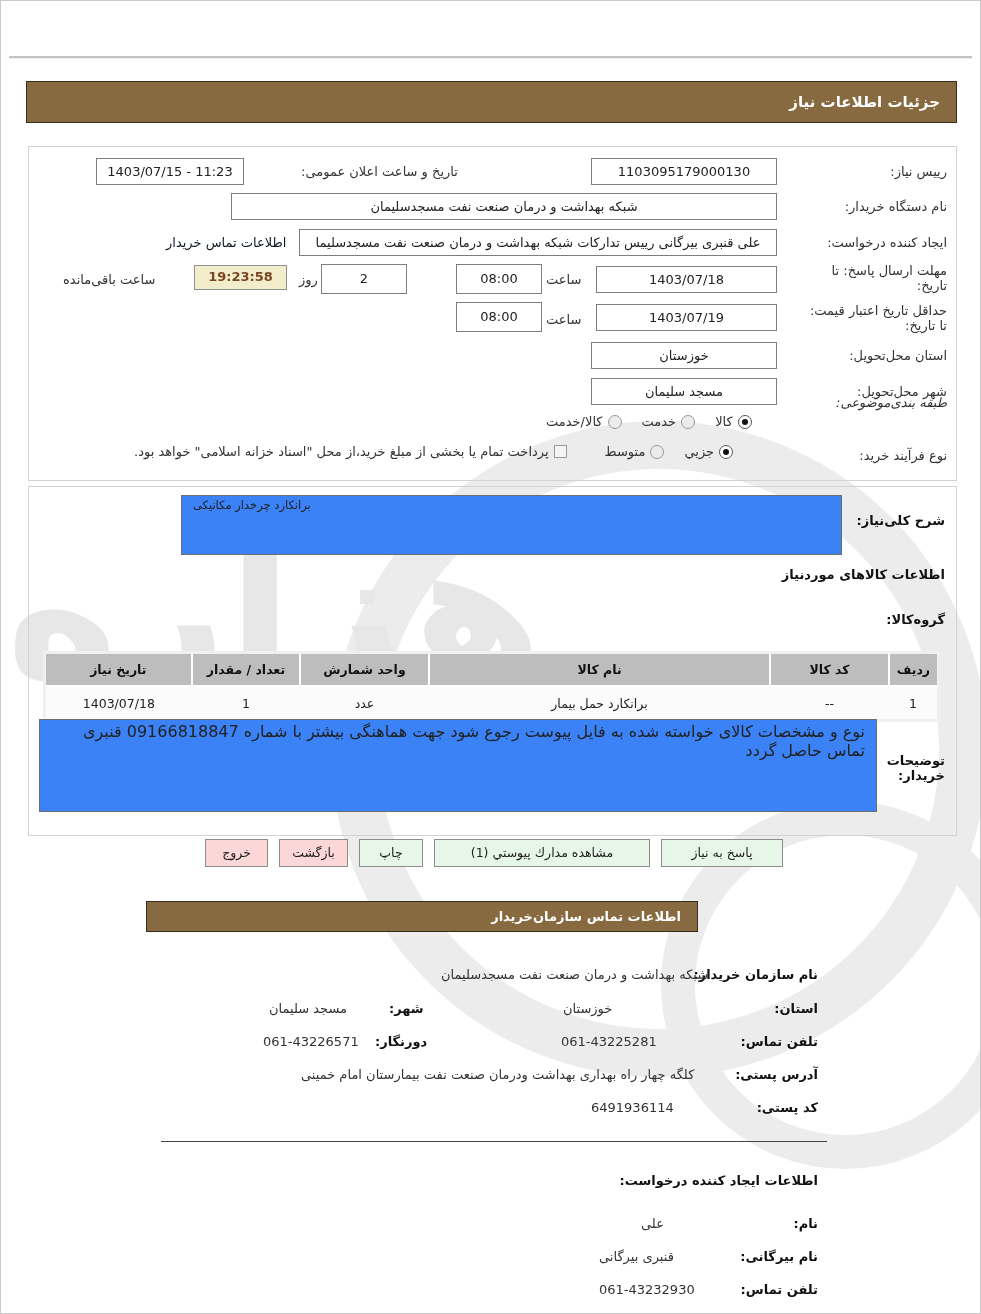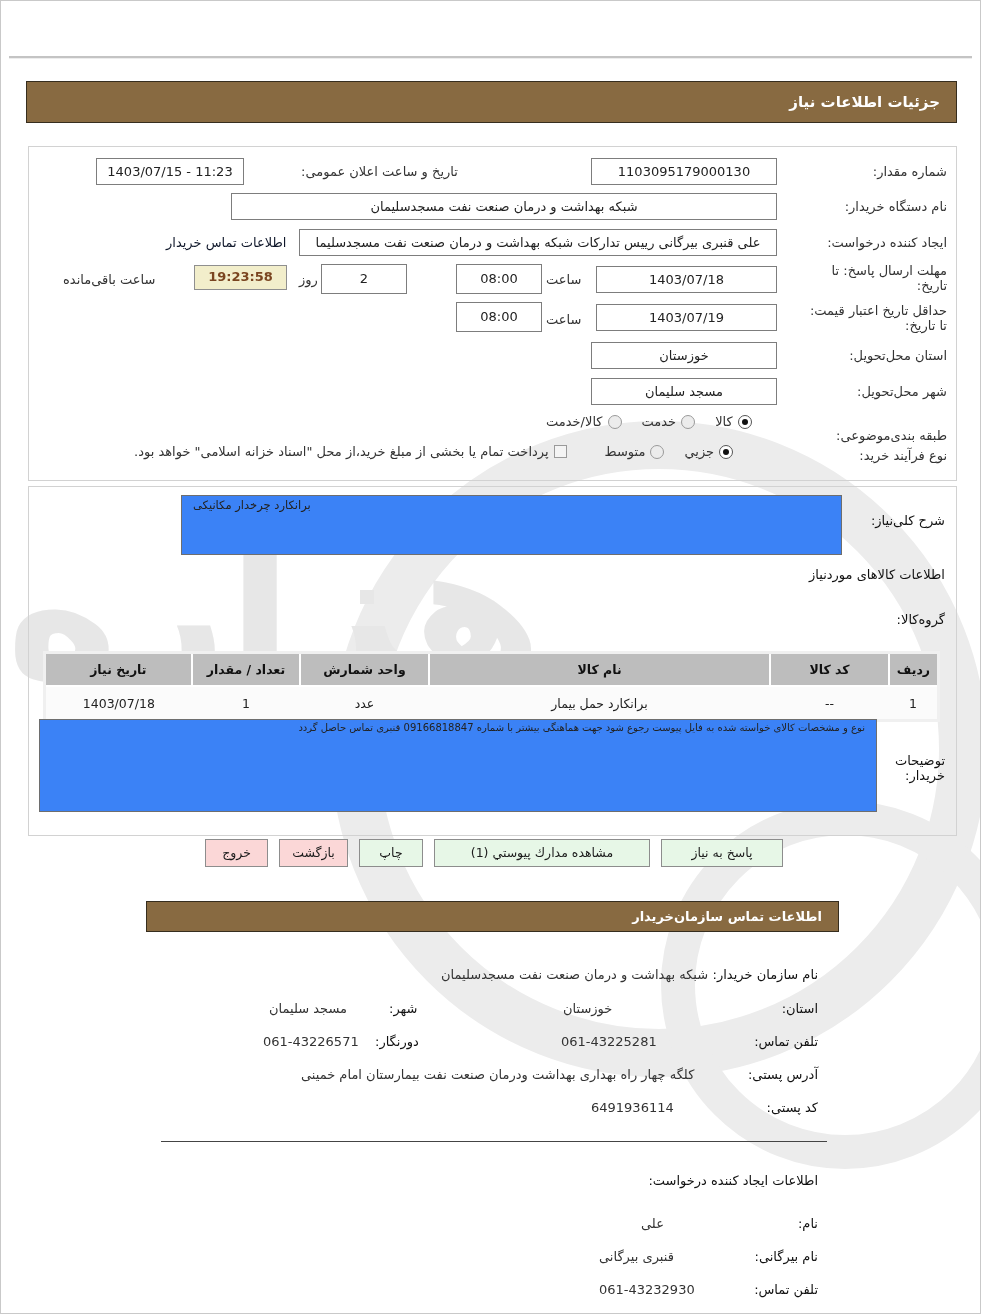--- a/index.html
+++ b/index.html
@@ -17,21 +17,21 @@
     border-top:2px solid #c4c4c4;border-bottom:1px solid #ededed;z-index:1;}
   
   .bar{position:absolute;background:#886a41;border:1px solid #362d1e;
     color:#fff;font-size:15px;font-weight:bold;z-index:2;
     display:flex;align-items:center;padding-right:16px;box-sizing:border-box;}
   
   .gbox{position:absolute;border:1px solid #d2d2d2;z-index:1;background:transparent;}
   
   .lbl{position:absolute;font-size:13px;color:#333;white-space:nowrap;z-index:2;}
   .lbl.wrap{white-space:normal;text-align:right;}
-  .lbl.b{font-weight:normal;color:#111;}
+  .lbl.b{font-weight:bold;color:#111;}
   
   .inp{position:absolute;box-sizing:border-box;border:1px solid #7d7d7d;background:#fff;
     text-align:center;font-size:13px;color:#222;z-index:3;height:27px;line-height:25px;
     overflow:hidden;white-space:nowrap;}
   .ltr{direction:ltr;unicode-bidi:embed;}
   .link{position:absolute;color:#0f172a;font-size:13px;white-space:nowrap;z-index:4;cursor:pointer;}
   .cntbox{position:absolute;box-sizing:border-box;border:1px solid #8f8f8f;background:#f2eecb;
     color:#7a4520;font-weight:bold;text-align:center;font-size:13px;z-index:3;height:25px;line-height:22px;}
   
   .optrow{position:absolute;display:flex;align-items:center;gap:20px;z-index:2;}
@@ -71,21 +71,21 @@
   <div class="wm wm-text" style="left:5px;top:460px;font-size:190px;letter-spacing:18px;">هزاره</div>
 
   <div class="toprule"></div>
 
   <div class="bar" style="left:25px;top:80px;width:931px;height:42px;">
     <span>جزئیات اطلاعات نیاز</span>
   </div>
 
   <div class="gbox" style="left:27px;top:145px;width:927px;height:333px;"></div>
 
-  <div class="lbl" style="right:33px;top:163px;">شماره مقدار:</div>
+  <div class="lbl" style="right:33px;top:163px;">رییس نیاز:</div>
   <div class="inp ltr" style="left:590px;top:157px;width:186px;">1103095179000130</div>
   <div class="lbl" style="left:300px;top:163px;">تاریخ و ساعت اعلان عمومی:</div>
   <div class="inp ltr" style="left:95px;top:157px;width:148px;">1403/07/15 - 11:23</div>
 
   <div class="lbl" style="right:33px;top:198px;">نام دستگاه خریدار:</div>
   <div class="inp" style="left:230px;top:192px;width:546px;">شبکه بهداشت و درمان صنعت نفت مسجدسلیمان</div>
 
   <div class="lbl" style="right:33px;top:234px;">ایجاد کننده درخواست:</div>
   <div class="inp" style="left:298px;top:228px;width:478px;">علی قنبری بیرگانی رییس تدارکات شبکه بهداشت و درمان صنعت نفت مسجدسلیما</div>
   <div class="link" style="left:165px;top:234px;">اطلاعات تماس خریدار</div>
@@ -103,21 +103,21 @@
   <div class="inp ltr" style="left:595px;top:303px;width:181px;">1403/07/19</div>
   <div class="lbl" style="left:545px;top:311px;">ساعت</div>
   <div class="inp ltr" style="left:455px;top:301px;width:86px;height:30px;line-height:28px;">08:00</div>
 
   <div class="lbl" style="right:33px;top:347px;">استان محل‌تحویل:</div>
   <div class="inp" style="left:590px;top:341px;width:186px;">خوزستان</div>
 
   <div class="lbl" style="right:33px;top:383px;">شهر محل‌تحویل:</div>
   <div class="inp" style="left:590px;top:377px;width:186px;">مسجد سلیمان</div>
 
-  <div class="lbl" style="right:33px;top:427px;">طبقه بندی‌موضوعی:</div>
+  <div class="lbl" style="right:33px;top:394px;font-style:italic;">طبقه بندی‌موضوعی:</div>
   <div class="optrow" style="left:545px;top:413px;">
     <span class="opt">
       <span class="radio sel"></span>
       <span>کالا</span>
     </span>
     <span class="opt">
       <span class="radio"></span>
       <span>خدمت</span>
     </span>
     <span class="opt">
@@ -178,31 +178,31 @@
           <td>برانکارد حمل بیمار</td>
           <td>عدد</td>
           <td>1</td>
           <td class="ltr">1403/07/18</td>
         </tr>
       </tbody>
     </table>
   </div>
 
   <div class="lbl b wrap" style="right:35px;top:752px;width:78px;">توضیحات خریدار:</div>
-  <div class="tarea" style="left:38px;top:718px;width:838px;height:93px;font-size:10px;">نوع و مشخصات  کالای خواسته شده به فایل پیوست رجوع شود جهت هماهنگی بیشتر با شماره 09166818847 قنبری تماس حاصل گردد</div>
+  <div class="tarea" style="left:38px;top:718px;width:838px;height:93px;font-size:16px;">نوع و مشخصات  کالای خواسته شده به فایل پیوست رجوع شود جهت هماهنگی بیشتر با شماره 09166818847 قنبری تماس حاصل گردد</div>
 
   <div class="btnrow" style="left:200px;top:838px;width:582px;">
     <button class="btn green" style="min-width:122px;">پاسخ به نیاز</button>
     <button class="btn green" style="min-width:216px;">مشاهده مدارك پیوستي (1)</button>
     <button class="btn green" style="min-width:64px;">چاپ</button>
     <button class="btn pink" style="min-width:69px;">بازگشت</button>
     <button class="btn pink" style="min-width:63px;">خروج</button>
   </div>
 
-  <div class="bar" style="left:145px;top:900px;width:693px;height:31px;font-size:13px;">
+  <div class="bar" style="left:145px;top:900px;width:552px;height:31px;font-size:13px;">
     <span>اطلاعات تماس سازمان‌خریدار</span>
   </div>
 
   <div class="lbl b" style="right:162px;top:966px;">نام سازمان خریدار:</div>
   <div class="lbl" style="left:440px;top:966px;">شبکه بهداشت و درمان صنعت نفت مسجدسلیمان</div>
 
   <div class="lbl b" style="right:162px;top:1000px;">استان:</div>
   <div class="lbl" style="left:562px;top:1000px;">خوزستان</div>
   <div class="lbl b" style="left:388px;top:1000px;">شهر:</div>
   <div class="lbl" style="left:268px;top:1000px;">مسجد سلیمان</div>

